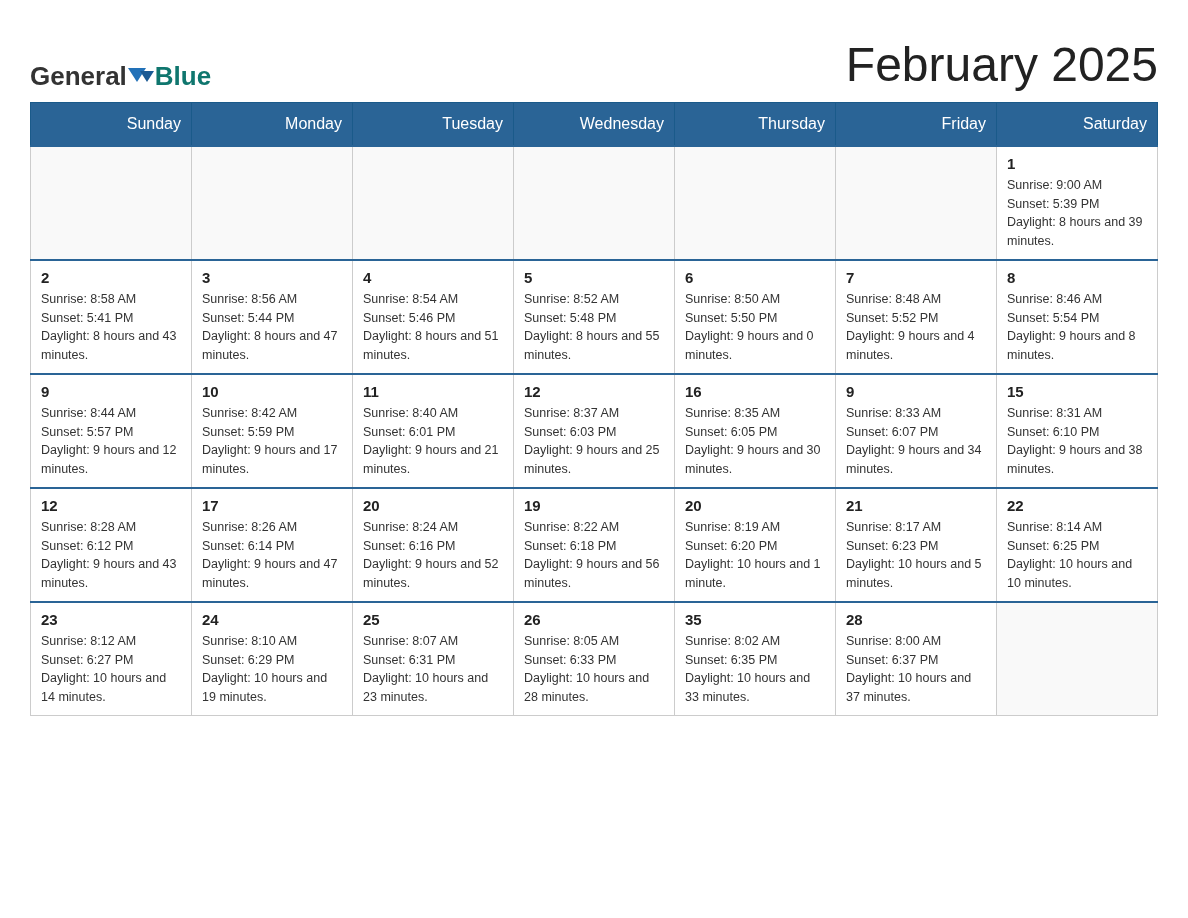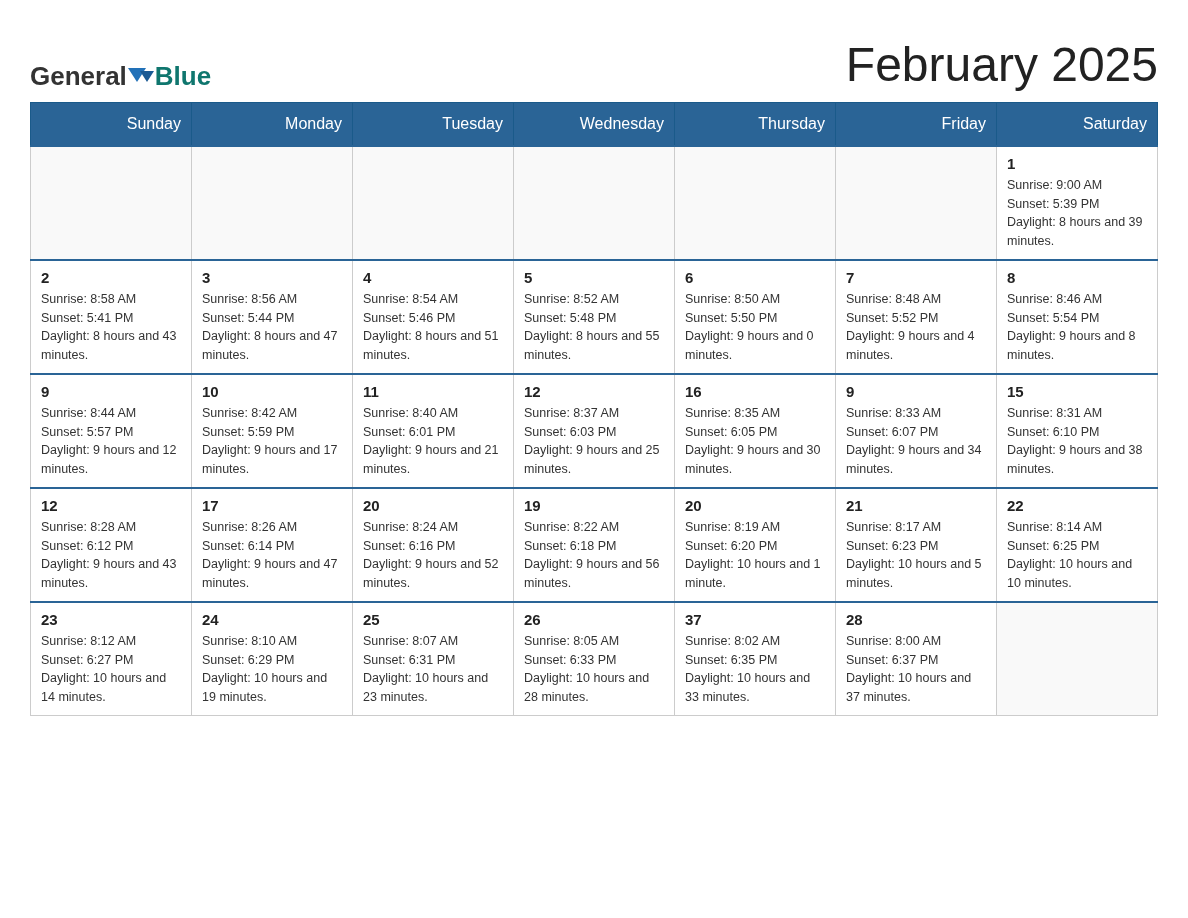--- a/index.html
+++ b/index.html
@@ -239,21 +239,21 @@
         </td>
         <td>
           <span class="day-num">25</span>
           <div class="day-info">Sunrise: 8:07 AM<br>Sunset: 6:31 PM<br>Daylight: 10 hours and 23 minutes.</div>
         </td>
         <td>
           <span class="day-num">26</span>
           <div class="day-info">Sunrise: 8:05 AM<br>Sunset: 6:33 PM<br>Daylight: 10 hours and 28 minutes.</div>
         </td>
         <td>
-          <span class="day-num">37</span>
+          <span class="day-num">35</span>
           <div class="day-info">Sunrise: 8:02 AM<br>Sunset: 6:35 PM<br>Daylight: 10 hours and 33 minutes.</div>
         </td>
         <td>
           <span class="day-num">28</span>
           <div class="day-info">Sunrise: 8:00 AM<br>Sunset: 6:37 PM<br>Daylight: 10 hours and 37 minutes.</div>
         </td>
         <td class="empty"></td>
       </tr>
     </tbody>
 </table>

